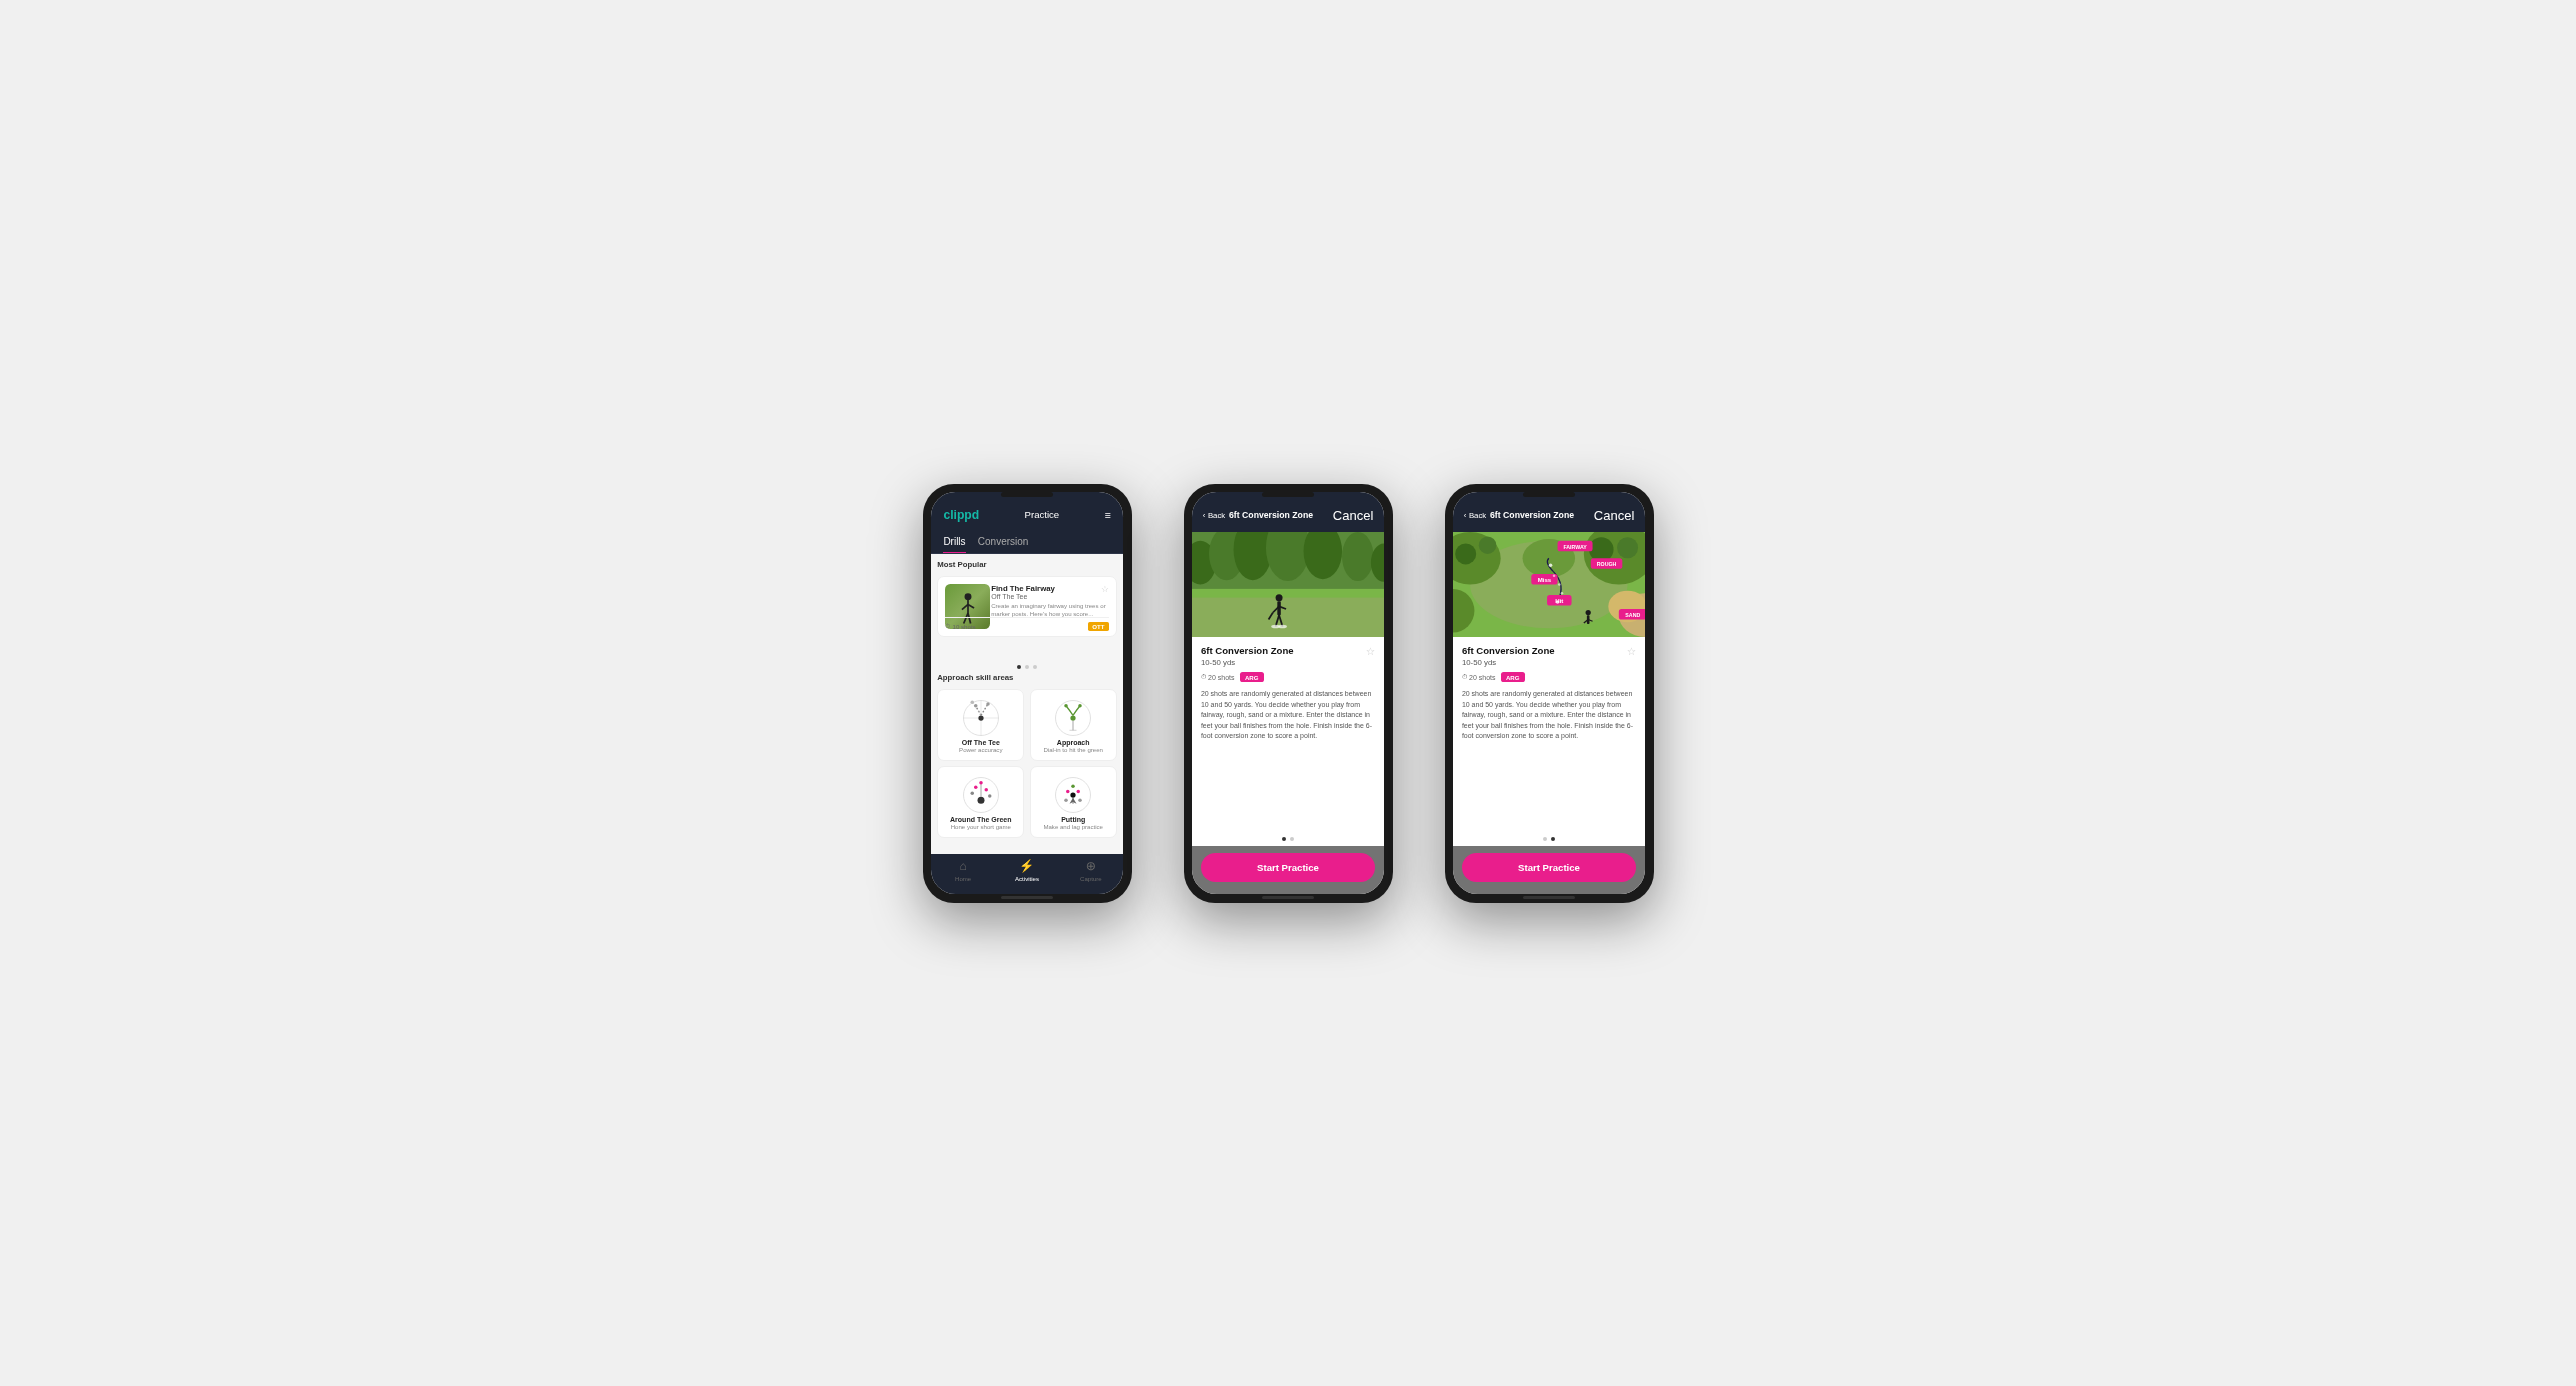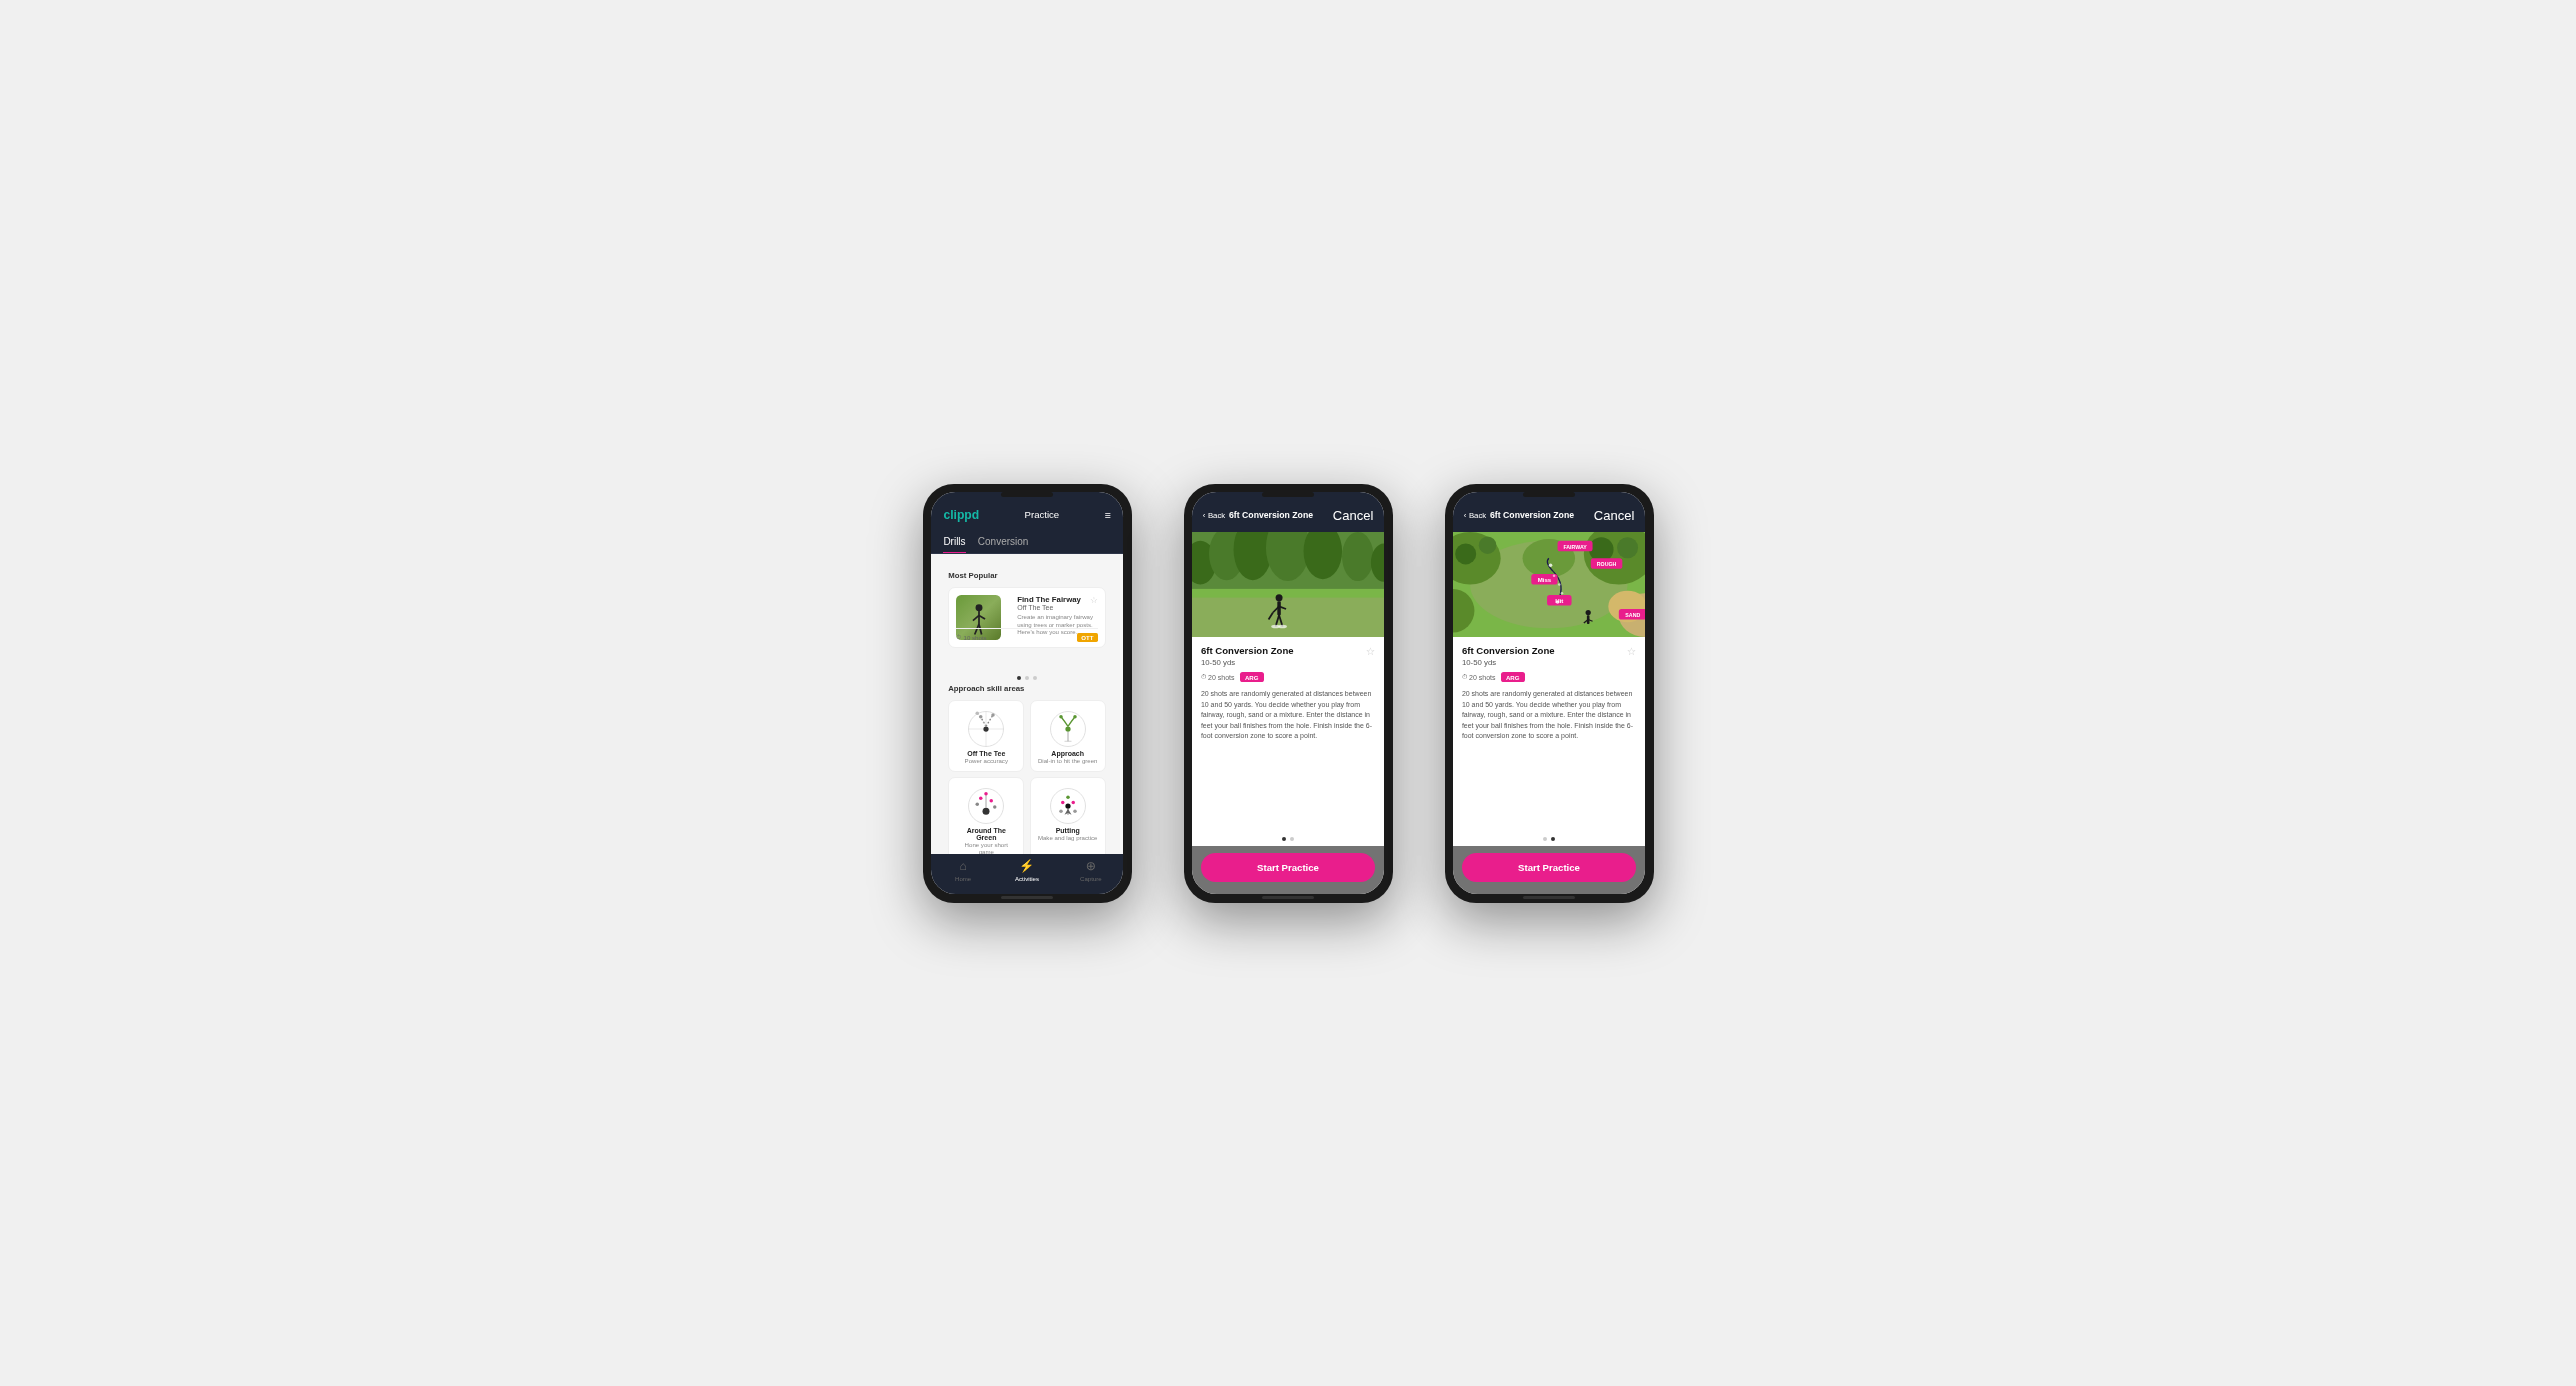--- a/index.html
+++ b/index.html
@@ -98,36 +98,36 @@
       border-bottom: 1.7px solid transparent;
     }
     .p1-tab.active {
       color: #fff;
       border-bottom: 1.7px solid #e91e8c;
     }
     .p1-content {
       flex: 1;
       background: #f5f5f5;
       overflow-y: auto;
-      padding: 17px;
+      padding: 6px;
     }
     .p1-section-title {
       font-size: 7.8px;
       font-weight: 600;
       color: #333;
       margin-bottom: 7px;
     }
     .drill-card {
       background: #fff;
       border-radius: 7px;
       padding: 7px;
       margin-bottom: 5.2px;
       display: flex;
       align-items: flex-start;
-      gap: 16px;
+      gap: 1px;
       border: 0.9px solid #eee;
       position: relative;
     }
     .drill-thumb {
       width: 45px;
       height: 45px;
       border-radius: 5.2px;
       background: #8aad5a;
       flex-shrink: 0;
       overflow: hidden;

